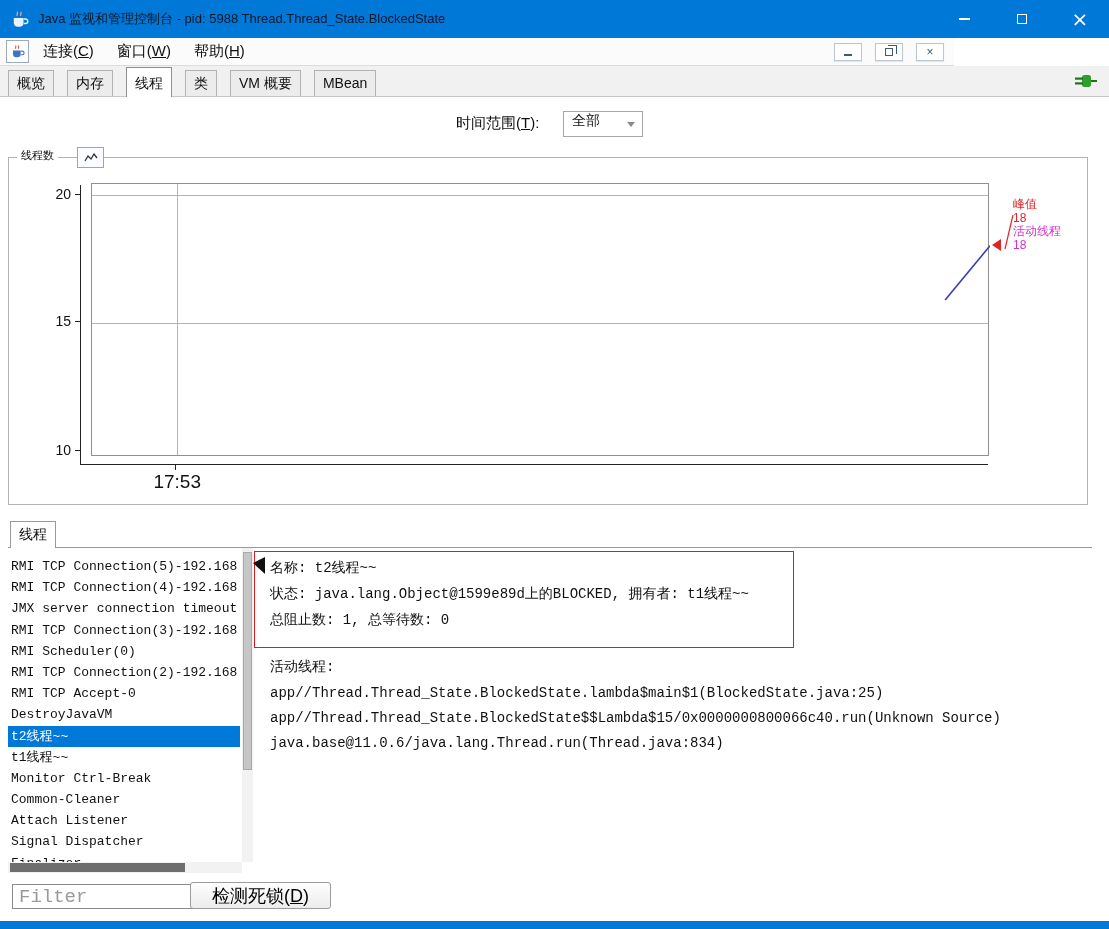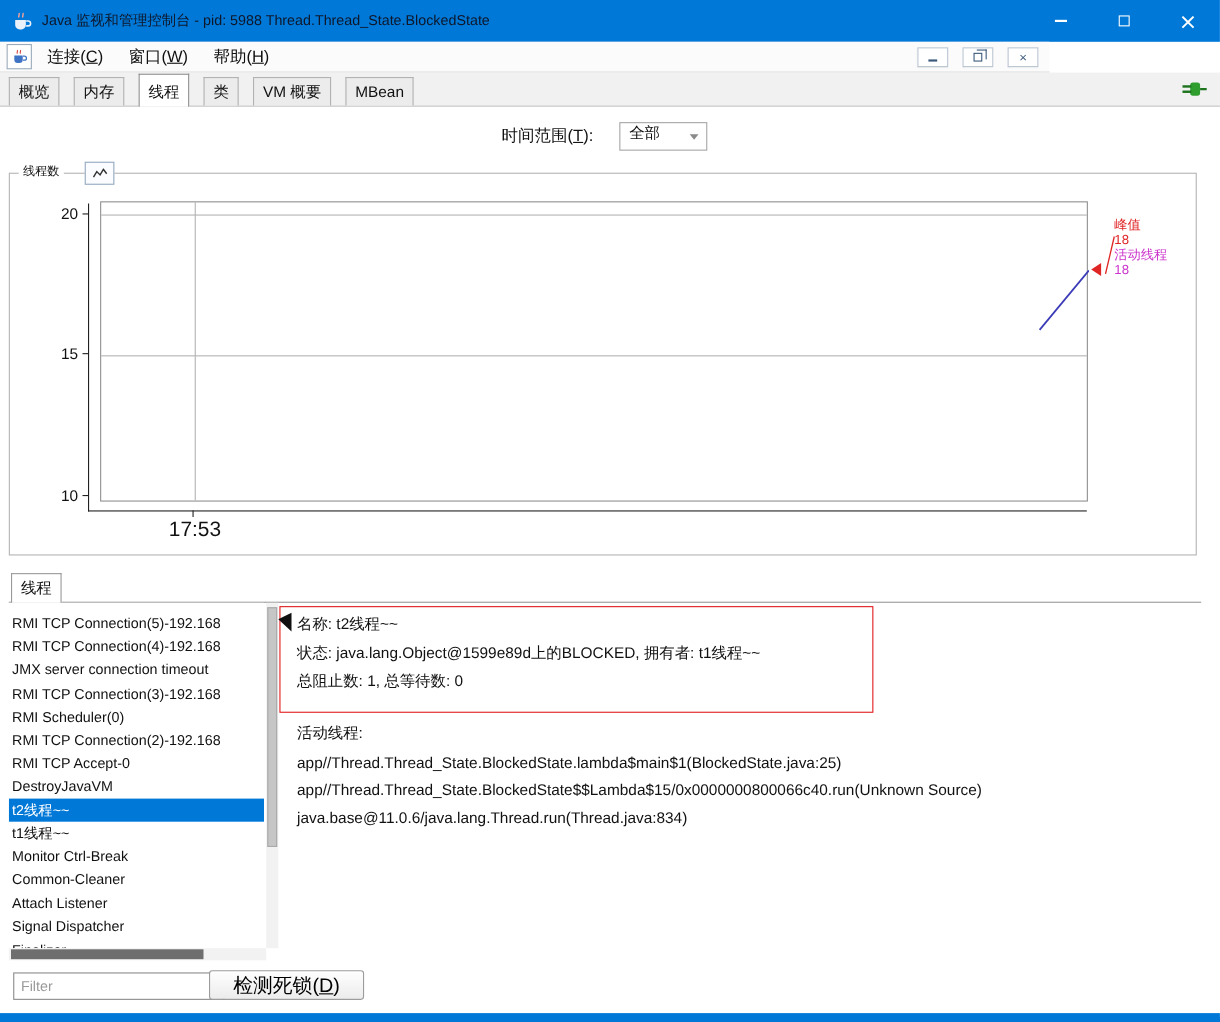--- a/index.html
+++ b/index.html
@@ -1,19 +1,19 @@
 <!DOCTYPE html>
 <html><head>
 <meta charset="utf-8">
 <style>
   *{box-sizing:border-box;margin:0;padding:0}
   html,body{width:1109px;height:929px}
   body{position:relative;font-family:"Liberation Sans","DejaVu Sans",sans-serif;background:#fff;overflow:hidden;font-size:14px;color:#111}
   .abs{position:absolute}
-  .mono{font-family:Liberation Sans, sans-serif}
+  .mono{font-family:Liberation Mono, monospace}
   .mn{text-decoration:underline}
 
   
   #titlebar{position:absolute;left:0;top:0;width:1109px;height:38px;background:#0078d7;display:flex;align-items:center}
   #titlebar .tb-icon{margin-left:10px;width:20px;height:20px;display:flex;align-items:center}
   #titlebar .tb-title{color:#0f172a;font-size:13px;margin-left:8px;white-space:nowrap}
   .tb-btns{position:absolute;right:0;top:0;height:38px;display:flex}
   .tb-btn{width:58px;height:38px;display:flex;align-items:center;justify-content:center;cursor:default}
   .g-min{width:11px;height:2px;background:#fff}
   .g-max{width:10px;height:10px;border:1px solid #fff}
@@ -63,21 +63,21 @@
   .trow.selected{background:#0078d7;color:#fff}
   #vscroll{position:absolute;left:242px;top:548px;width:11px;height:314px;background:#f2f2f2}
   #vthumb{position:absolute;left:1px;top:4px;width:9px;height:218px;background:#c6c6c6;border:1px solid #a9a9a9}
   #hscroll{position:absolute;left:8px;top:862px;width:234px;height:11px;background:#f2f2f2}
   #hthumb{position:absolute;left:2px;top:1px;width:175px;height:9px;background:#6e6e6e}
   #cursor{position:absolute;left:253px;top:557px;width:0;height:0;border-top:6px solid transparent;border-bottom:11px solid transparent;border-right:12px solid #101010;z-index:9}
   #redbox{position:absolute;left:254px;top:551px;width:540px;height:97px;border:1px solid #e11b1b;z-index:3}
   .dline{position:absolute;left:270px;font-size:14px;white-space:nowrap}
 
   
-  #filter{position:absolute;left:12px;top:884px;width:192px;height:25px;border:1px solid #8b8b8b;padding-left:6px;font-size:13px;color:#222;outline:none}
+  #filter{position:absolute;left:12px;top:884px;width:192px;height:25px;border:1px solid #8b8b8b;padding-left:6px;font-size:19px;color:#222;outline:none}
   #filter::placeholder{color:#9a9a9a}
   #deadlock{position:absolute;left:190px;top:882px;width:141px;height:27px;border:1px solid #9c9c9c;border-radius:3px;background:linear-gradient(#fefefe,#ececec);font-size:18px;font-family:inherit}
   #bottom-strip{position:absolute;left:0;top:921px;width:1109px;height:8px;background:#0078d7}
 </style>
 </head>
 <body>
 
 <div id="titlebar">
   <span class="tb-icon">
     <svg viewBox="0 0 16 16" width="19" height="19">

